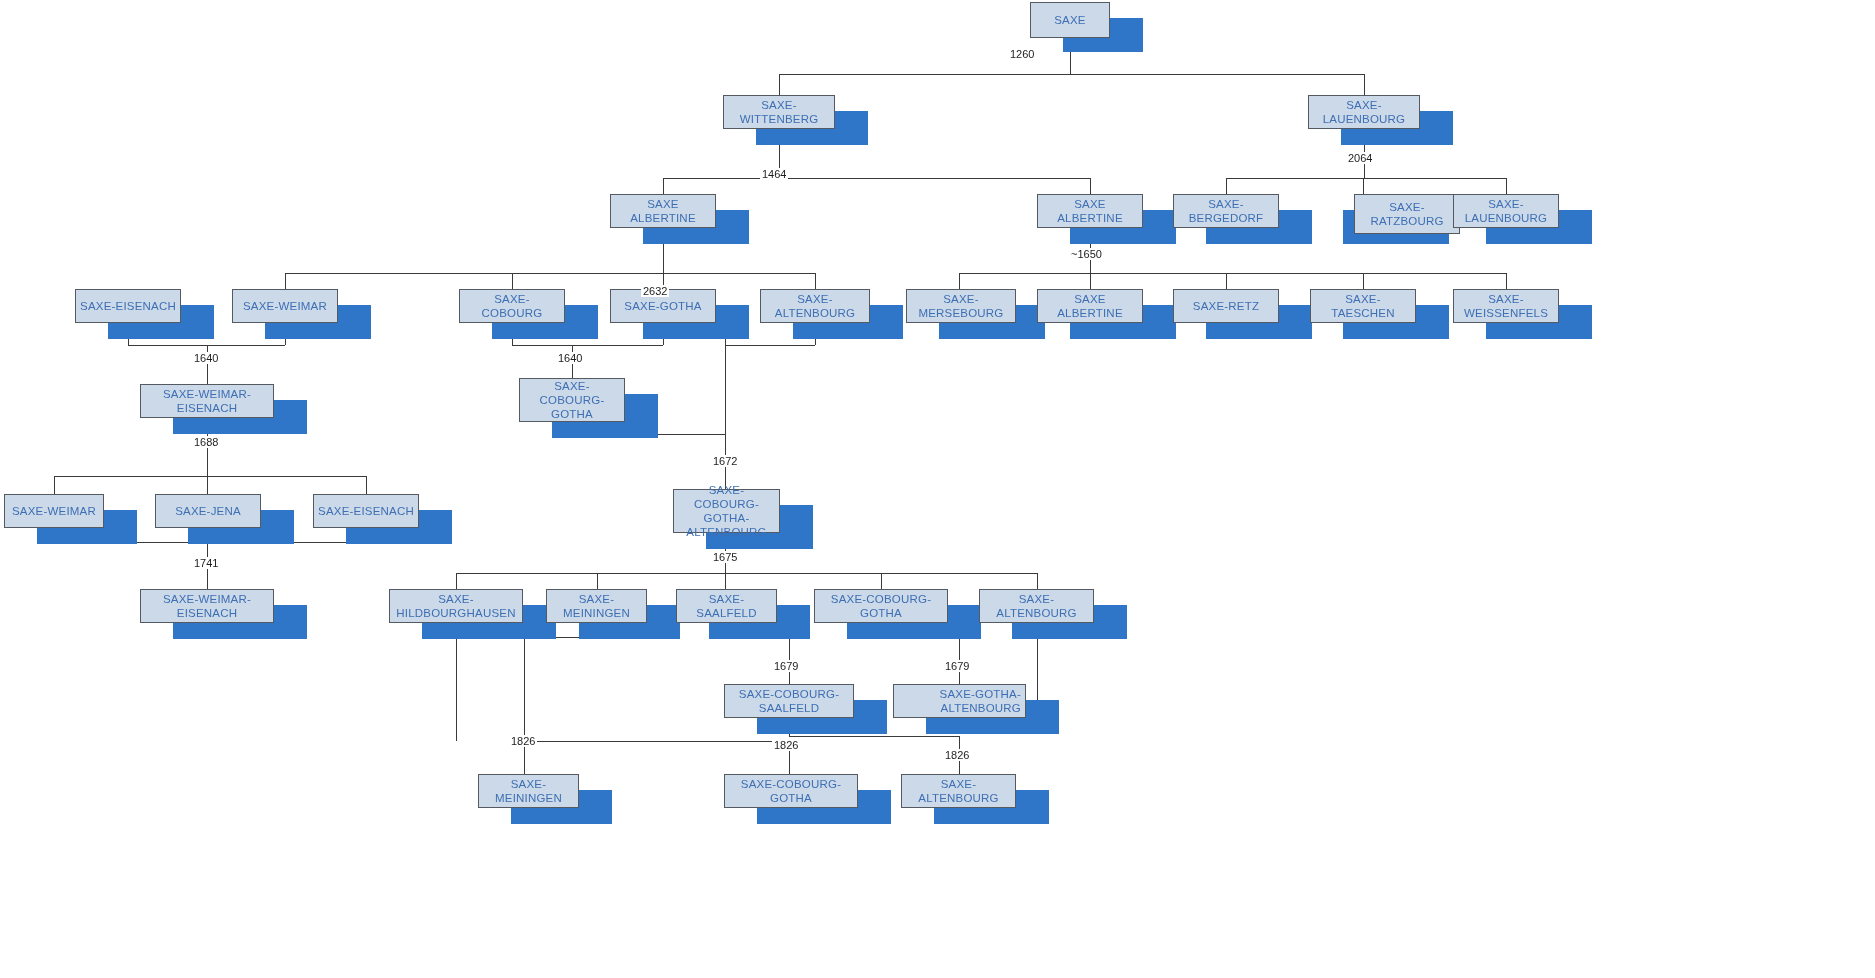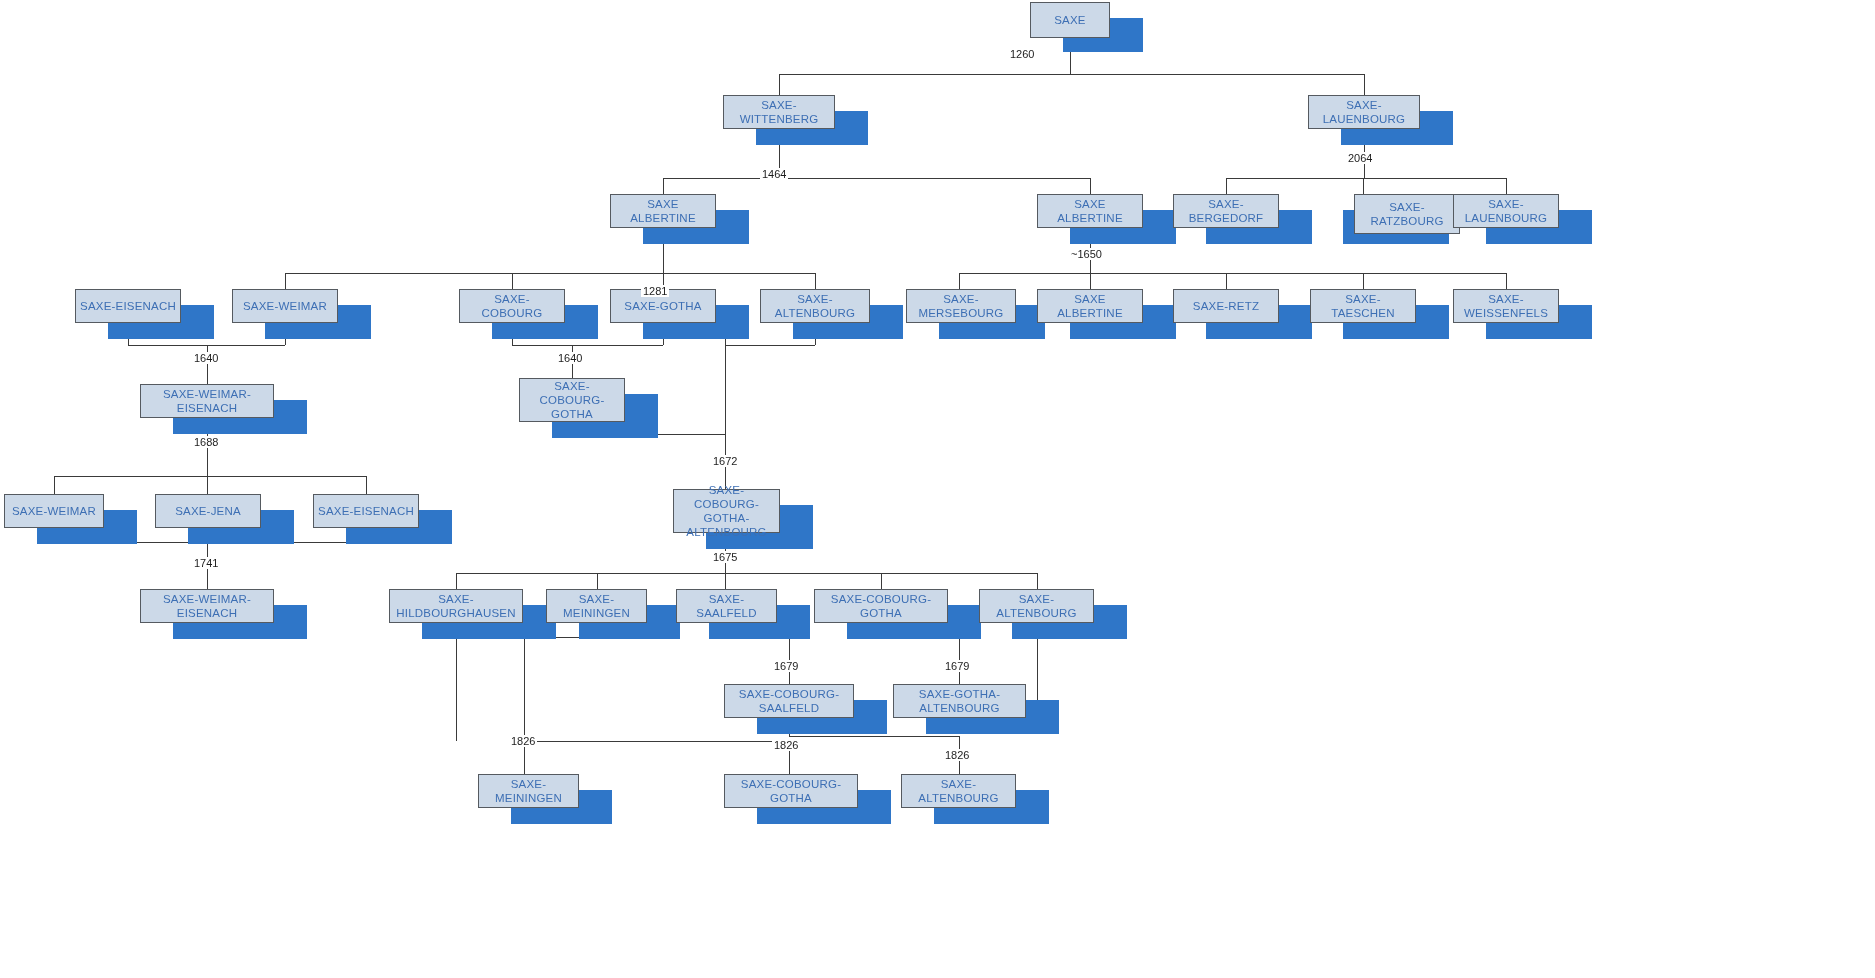--- a/index.html
+++ b/index.html
@@ -154,28 +154,28 @@
     <div class="node" style="left: 155px; top: 494px; width: 106px; height: 34px;">SAXE-JENA</div>
     <div class="node" style="left: 313px; top: 494px; width: 106px; height: 34px;">SAXE-EISENACH</div>
     <div class="node" style="left: 673px; top: 489px; width: 107px; height: 44px;">SAXE-COBOURG-GOTHA-ALTENBOURG</div>
     <div class="node" style="left: 140px; top: 589px; width: 134px; height: 34px;">SAXE-WEIMAR-EISENACH</div>
     <div class="node" style="left: 389px; top: 589px; width: 134px; height: 34px;">SAXE-HILDBOURGHAUSEN</div>
     <div class="node" style="left: 546px; top: 589px; width: 101px; height: 34px;">SAXE-MEININGEN</div>
     <div class="node" style="left: 676px; top: 589px; width: 101px; height: 34px;">SAXE-SAALFELD</div>
     <div class="node" style="left: 814px; top: 589px; width: 134px; height: 34px;">SAXE-COBOURG-GOTHA</div>
     <div class="node" style="left: 979px; top: 589px; width: 115px; height: 34px;">SAXE-ALTENBOURG</div>
     <div class="node" style="left: 724px; top: 684px; width: 130px; height: 34px;">SAXE-COBOURG-SAALFELD</div>
-    <div class="node" style="left: 893px; top: 684px; width: 133px; height: 34px;">SAXE-GOTHA-ALTENBOURG</div>
+    <div class="node" style="left: 893px; top: 684px; width: 133px; height: 34px; text-align: right;">SAXE-GOTHA-ALTENBOURG</div>
     <div class="node" style="left: 478px; top: 774px; width: 101px; height: 34px;">SAXE-MEININGEN</div>
     <div class="node" style="left: 724px; top: 774px; width: 134px; height: 34px;">SAXE-COBOURG-GOTHA</div>
     <div class="node" style="left: 901px; top: 774px; width: 115px; height: 34px;">SAXE-ALTENBOURG</div>
     <div class="elabel" style="left: 1008px; top: 48px;">1260</div>
     <div class="elabel" style="left: 760px; top: 168px;">1464</div>
     <div class="elabel" style="left: 1346px; top: 152px;">2064</div>
-    <div class="elabel" style="left: 641px; top: 285px;">1281</div>
+    <div class="elabel" style="left: 641px; top: 285px;">2632</div>
     <div class="elabel" style="left: 1069px; top: 248px;">~1650</div>
     <div class="elabel" style="left: 192px; top: 352px;">1640</div>
     <div class="elabel" style="left: 556px; top: 352px;">1640</div>
     <div class="elabel" style="left: 192px; top: 436px;">1688</div>
     <div class="elabel" style="left: 711px; top: 455px;">1672</div>
     <div class="elabel" style="left: 192px; top: 557px;">1741</div>
     <div class="elabel" style="left: 711px; top: 551px;">1675</div>
     <div class="elabel" style="left: 772px; top: 660px;">1679</div>
     <div class="elabel" style="left: 943px; top: 660px;">1679</div>
     <div class="elabel" style="left: 509px; top: 735px;">1826</div>

